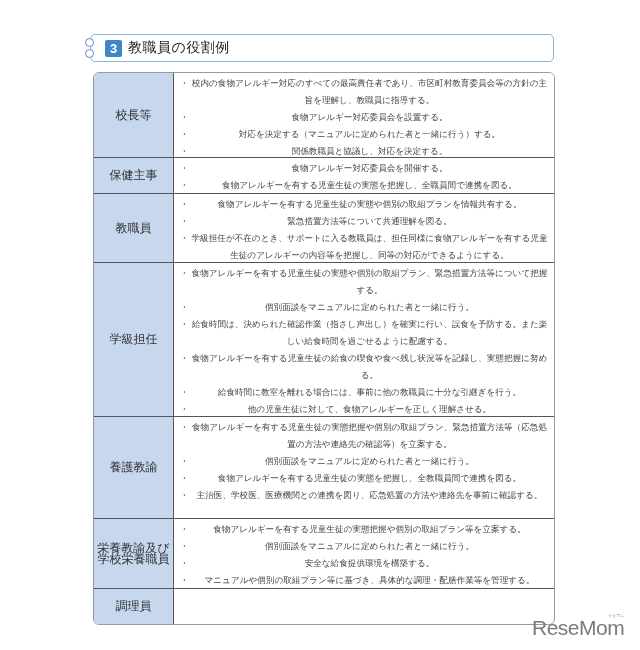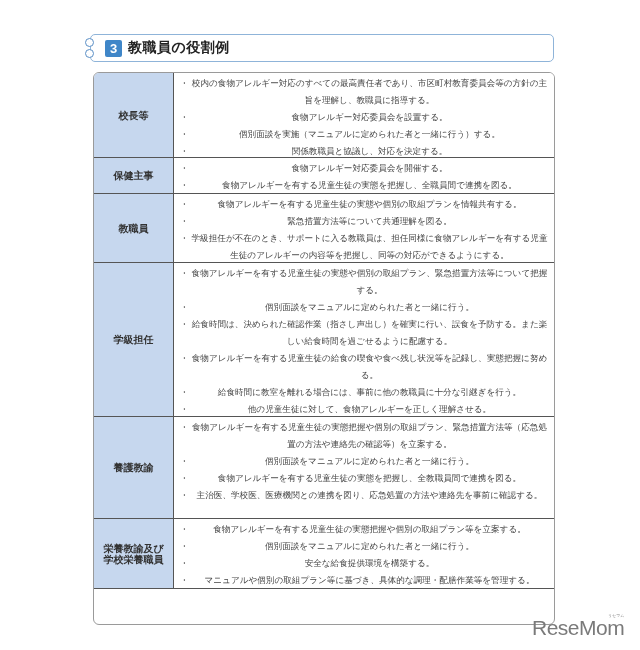--- a/index.html
+++ b/index.html
@@ -10,32 +10,32 @@
     border: 1px solid #8fb4d9; border-radius: 5px; background: #fff;
     display: flex; align-items: center;
   }
   .rings { width: 14px; margin-left: -6px; display: flex; flex-direction: column; gap: 2px; }
   .ring { width: 7px; height: 7px; border: 1.3px solid #5b8fc6; border-radius: 50%; background:#fff; }
   .num-badge {
     width: 17px; height: 17px; background: #3f86c8; color: #fff;
     font-weight: bold; font-size: 13px; display: flex; align-items: center; justify-content: center;
     margin-left: 6px; border-radius: 2px; font-family: "Liberation Sans", sans-serif;
   }
-  .title-text { margin-left: 6px; font-size: 14px; font-weight: bold; color: #222; letter-spacing: 0.5px; }
+  .title-text { margin-left: 6px; font-size: 14px; font-weight: normal; color: #222; letter-spacing: 0.5px; }
 
   .table {
     position: absolute; left: 93px; top: 72px; width: 460px;
     border: 1px solid #9a9a9a; border-radius: 6px; overflow: hidden;
   }
   .row { display: flex; border-top: 1px solid #555; }
   .row:first-child { border-top: none; }
   .role {
     width: 79px; flex: none; background: #c6d7ee; border-right: 1px solid #555;
     display: flex; align-items: center; justify-content: center; text-align: center;
-    font-size: 10px; font-weight: bold; color: #333; line-height: 11px;
+    font-size: 12px; font-weight: normal; color: #333; line-height: 11px;
   }
   .items { flex: 1; padding: 2px 6px 2px 6px; background: #fff; }
   .item {
     font-size: 8.6px; line-height: 17px; color: #444; position: relative;
     padding-left: 11px;
     text-align: center;
   }
   .item::before { content: "・"; position: absolute; left: 0; top: 0; }
   .logo {
     position: absolute; left: 532px; top: 616px;
@@ -56,21 +56,21 @@
   <div class="title-text">教職員の役割例</div>
 </div>
 
 <div class="table">
 
   <div class="row" style="height:84px">
     <div class="role">校長等</div>
     <div class="items">
       <div class="item">校内の食物アレルギー対応のすべての最高責任者であり、市区町村教育委員会等の方針の主旨を理解し、教職員に指導する。</div>
       <div class="item">食物アレルギー対応委員会を設置する。</div>
-      <div class="item">個別面談を実施（マニュアルに定められた者と一緒に行う）する。</div>
+      <div class="item">対応を決定する（マニュアルに定められた者と一緒に行う）する。</div>
       <div class="item">関係教職員と協議し、対応を決定する。</div>
     </div>
   </div>
 
   <div class="row" style="height:35px">
     <div class="role">保健主事</div>
     <div class="items">
       <div class="item">食物アレルギー対応委員会を開催する。</div>
       <div class="item">食物アレルギーを有する児童生徒の実態を把握し、全職員間で連携を図る。</div>
     </div>
@@ -116,17 +116,18 @@
     </div>
     <div class="items">
       <div class="item">食物アレルギーを有する児童生徒の実態把握や個別の取組プラン等を立案する。</div>
       <div class="item">個別面談をマニュアルに定められた者と一緒に行う。</div>
       <div class="item">安全な給食提供環境を構築する。</div>
       <div class="item">マニュアルや個別の取組プラン等に基づき、具体的な調理・配膳作業等を管理する。</div>
     </div>
   </div>
 
   <div class="row" style="height:35px">
+    <div class="role">調理員</div>
   </div>
 </div>
 
 <div class="logo-sub">リセマム</div>
 <div class="logo">ReseMom</div>
 
 </body></html>

